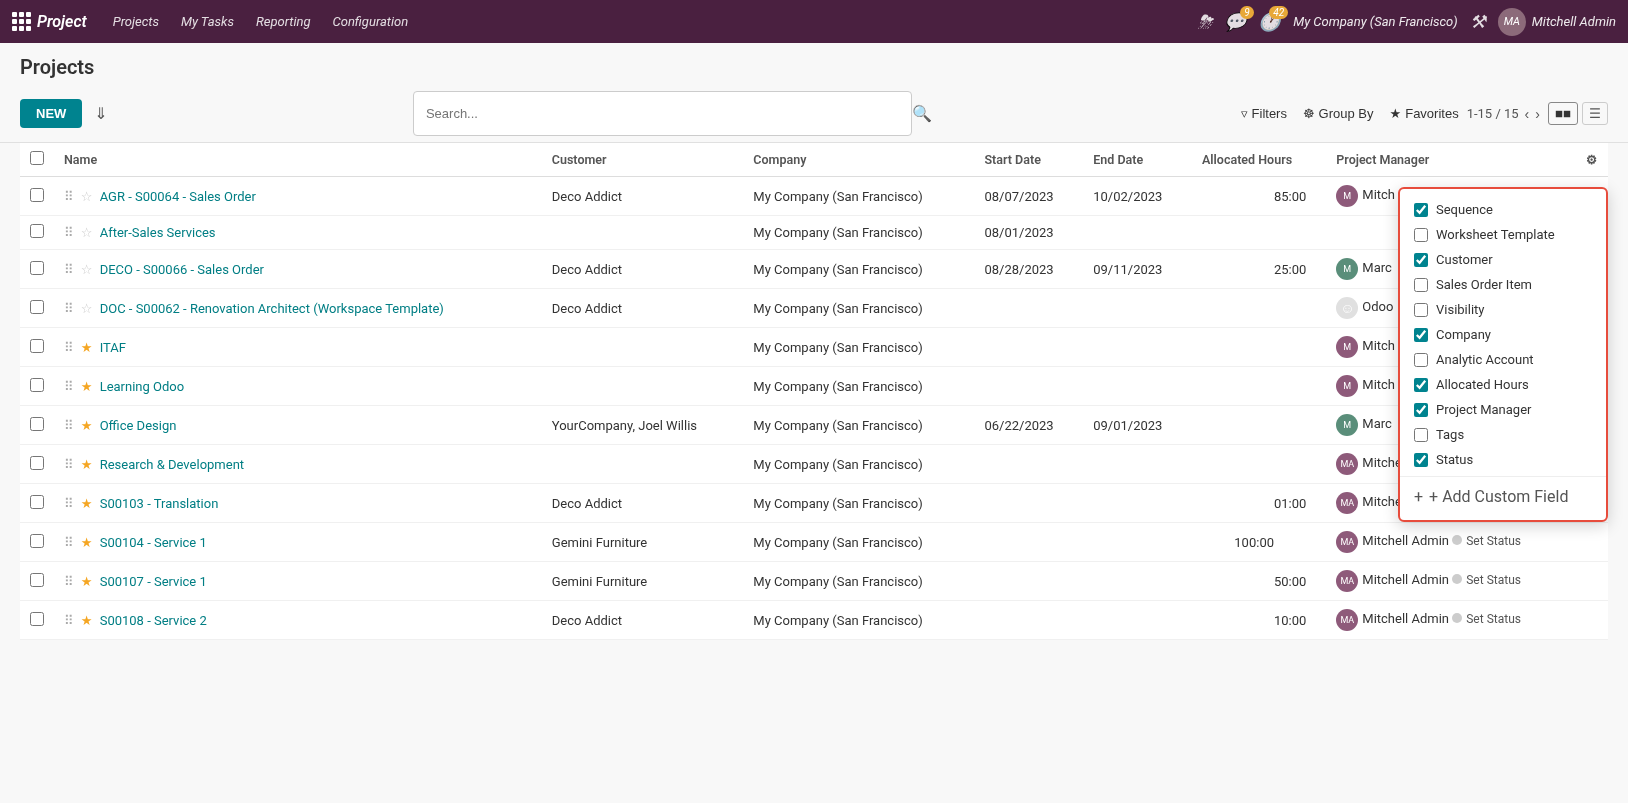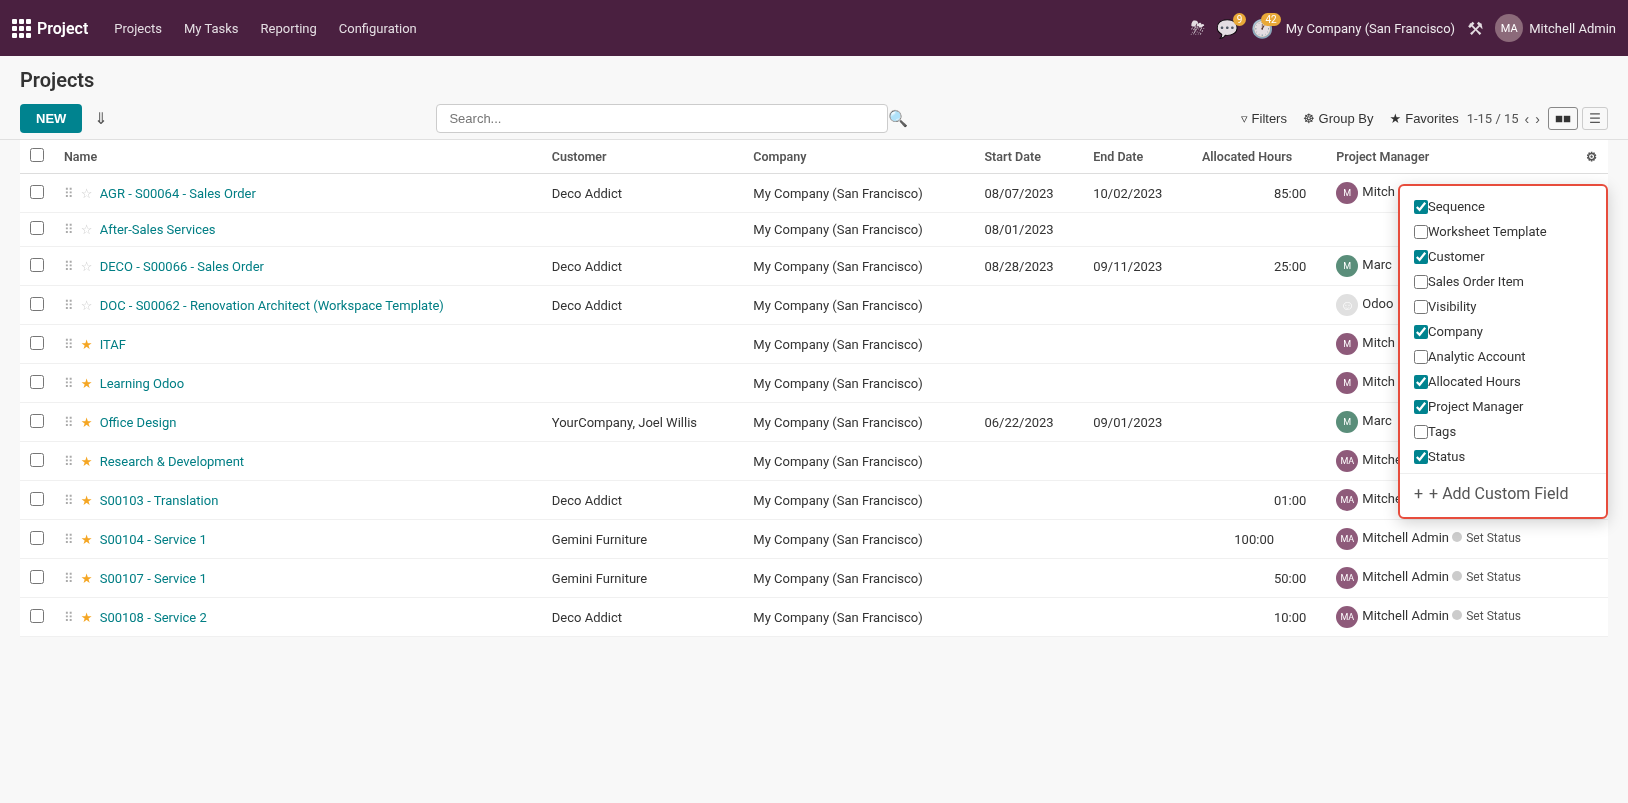--- a/index.html
+++ b/index.html
@@ -5,22 +5,23 @@
     * { box-sizing: border-box; margin: 0; padding: 0; }
     body { font-family: -apple-system, BlinkMacSystemFont, 'Segoe UI', Roboto, sans-serif; font-size: 13px; background: #f8f8f8; color: #333; }
 
     
     .topnav {
       background: #4a2040;
       color: #fff;
       display: flex;
       align-items: center;
       padding: 0 12px;
-      height: 56px;
+      height: 43px;
       gap: 8px;
+      font-style: italic;
     }
     .topnav-logo { display: flex; align-items: center; gap: 6px; font-size: 16px; font-weight: 600; color: #fff; margin-right: 8px; }
     .topnav-logo .grid-icon { display: grid; grid-template-columns: repeat(3,5px); grid-template-rows: repeat(3,5px); gap: 2px; }
     .topnav-logo .grid-icon span { background: #fff; border-radius: 1px; }
     .topnav-menu { display: flex; gap: 2px; }
     .topnav-menu a { color: rgba(255,255,255,0.85); text-decoration: none; padding: 4px 10px; border-radius: 4px; font-size: 13px; }
     .topnav-right { margin-left: auto; display: flex; align-items: center; gap: 12px; }
     .topnav-right .icon-btn { color: rgba(255,255,255,0.85); cursor: pointer; display: flex; align-items: center; position: relative; }
     .badge { background: #e8a838; color: #fff; border-radius: 10px; font-size: 10px; padding: 1px 4px; position: absolute; top: -5px; right: -7px; }
     .topnav-company { color: rgba(255,255,255,0.9); font-size: 13px; }
@@ -29,21 +30,21 @@
 
     
     .page-header { padding: 12px 20px 6px; }
     .page-title { font-size: 20px; font-weight: 600; color: #333; }
 
     
     .toolbar { display: flex; align-items: center; padding: 6px 20px; gap: 8px; border-bottom: 1px solid #e0e0e0; }
     .btn-new { background: #00838f; color: #fff; border: none; padding: 7px 16px; border-radius: 4px; font-size: 13px; font-weight: 600; cursor: pointer; }
     .btn-download { background: none; border: none; cursor: pointer; color: #555; font-size: 16px; padding: 4px; }
     .search-bar { flex: 1; display: flex; justify-content: center; }
-    .search-input { width: 452px; border: 1px solid #ccc; border-radius: 4px; padding: 6px 12px; font-size: 13px; color: #888; background: #fff; }
+    .search-input { width: 499px; border: 1px solid #ccc; border-radius: 4px; padding: 14px 12px; font-size: 13px; color: #888; background: #fff; }
     .search-btn { background: none; border: none; cursor: pointer; color: #555; font-size: 16px; }
     .filters-group { display: flex; align-items: center; gap: 16px; margin-left: 8px; }
     .filter-btn { background: none; border: none; cursor: pointer; color: #333; font-size: 13px; display: flex; align-items: center; gap: 4px; }
     .pagination { display: flex; align-items: center; gap: 6px; margin-left: auto; font-size: 13px; color: #555; }
     .pag-btn { background: none; border: none; cursor: pointer; color: #555; font-size: 14px; }
     .view-btns { display: flex; gap: 4px; }
     .view-btn { background: none; border: 1px solid #ccc; border-radius: 3px; cursor: pointer; padding: 3px 6px; color: #555; }
     .view-btn.active { color: #333; border-color: #888; }
 
     
@@ -75,20 +76,21 @@
       border-radius: 6px;
       box-shadow: 0 4px 16px rgba(0,0,0,0.18);
       width: 210px;
       padding: 8px 0;
       z-index: 100;
     }
     .column-picker-item {
       display: flex;
       align-items: center;
       padding: 5px 14px;
+      gap: 8px;
       cursor: pointer;
       font-size: 13px;
       color: #333;
     }
     .column-picker-item input[type="checkbox"] { width: 14px; height: 14px; accent-color: #00838f; cursor: pointer; }
     .column-picker-divider { border: none; border-top: 1px solid #eee; margin: 4px 0; }
     .add-custom-field { display: flex; align-items: center; gap: 6px; padding: 6px 14px; color: #444; font-size: 13px; cursor: pointer; }
     .add-custom-field span { font-size: 16px; color: #555; }
   </style>
 </head>

